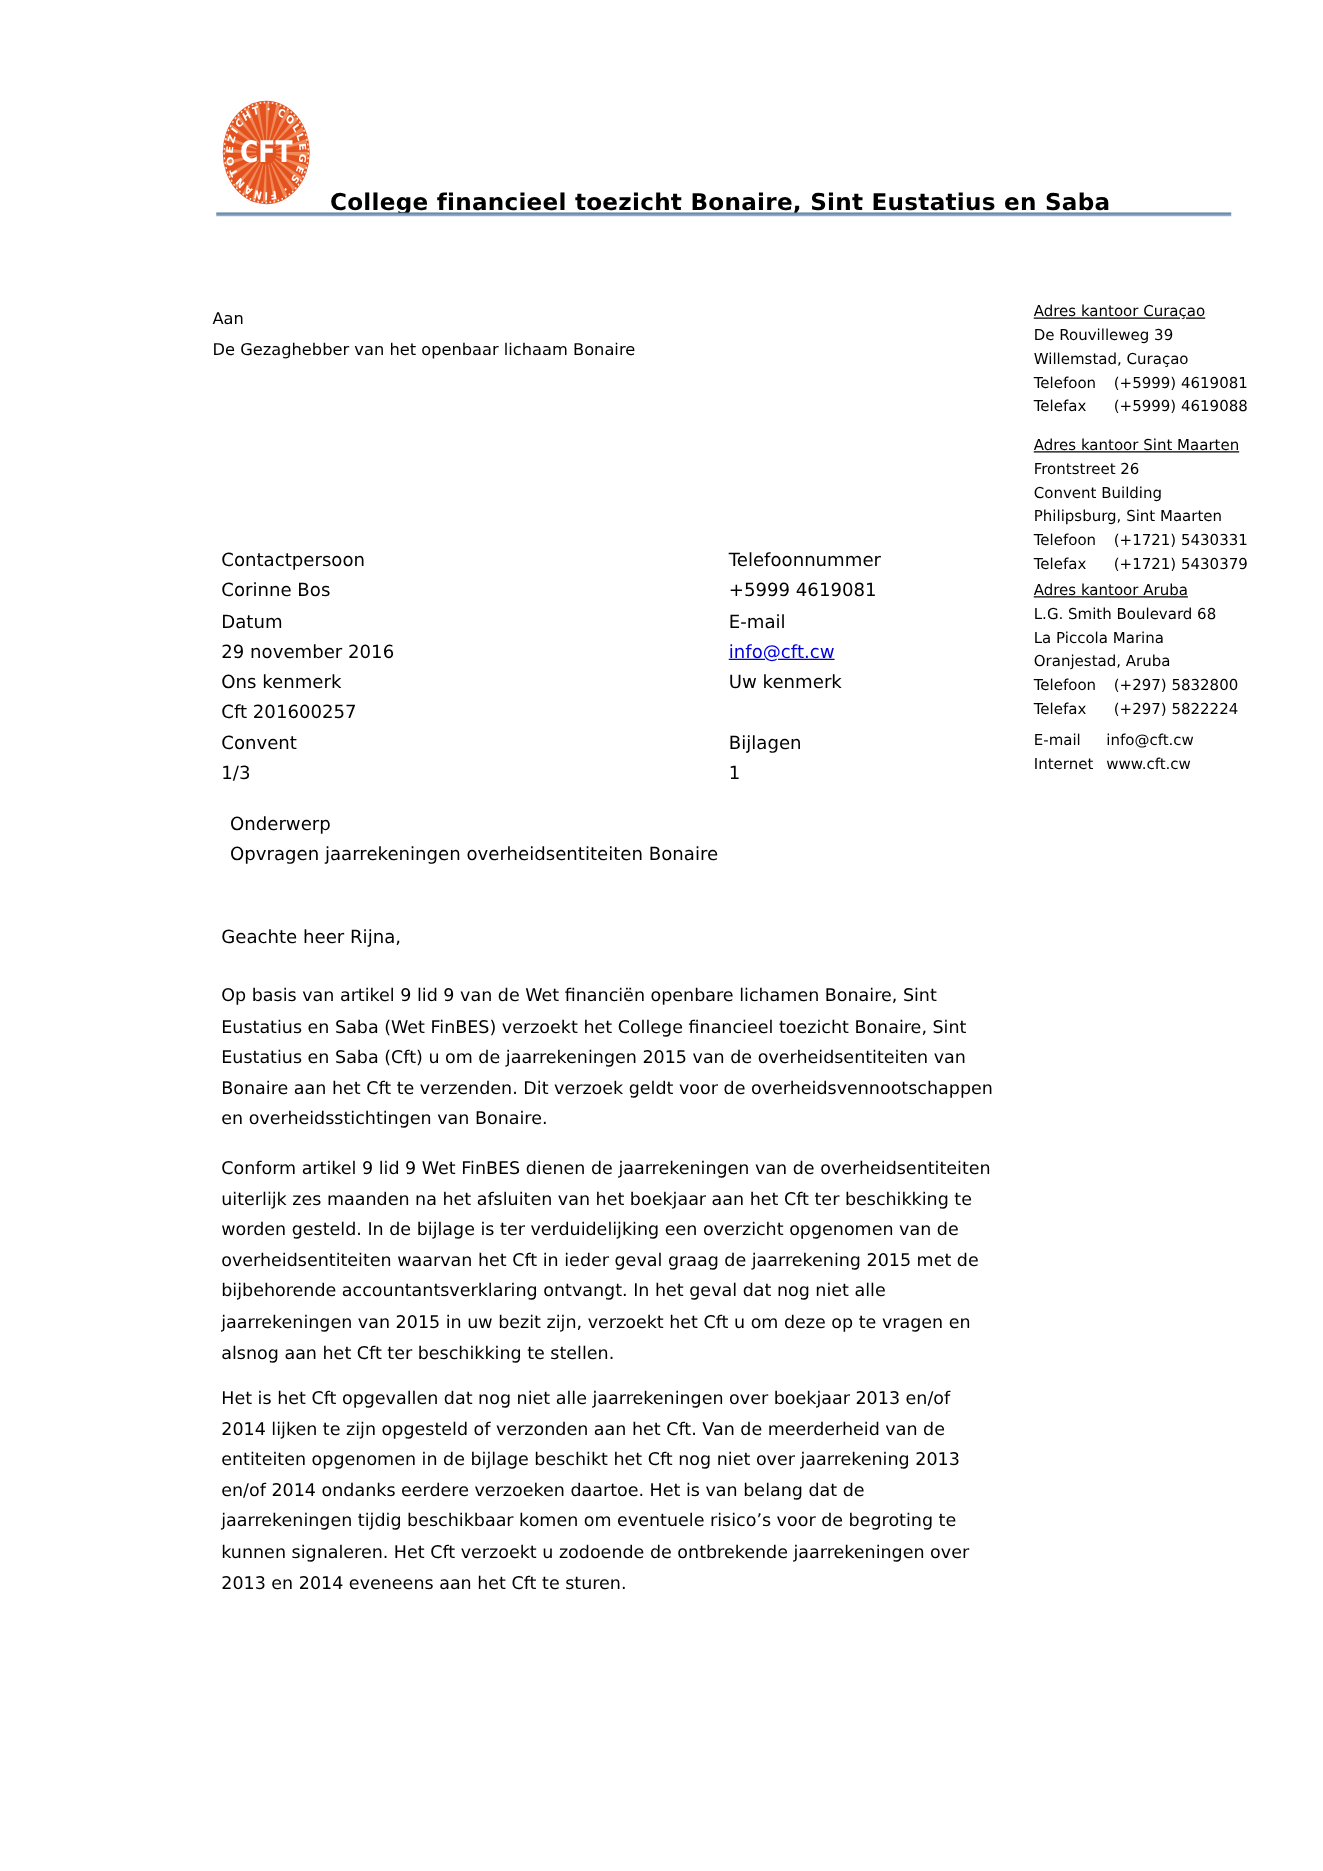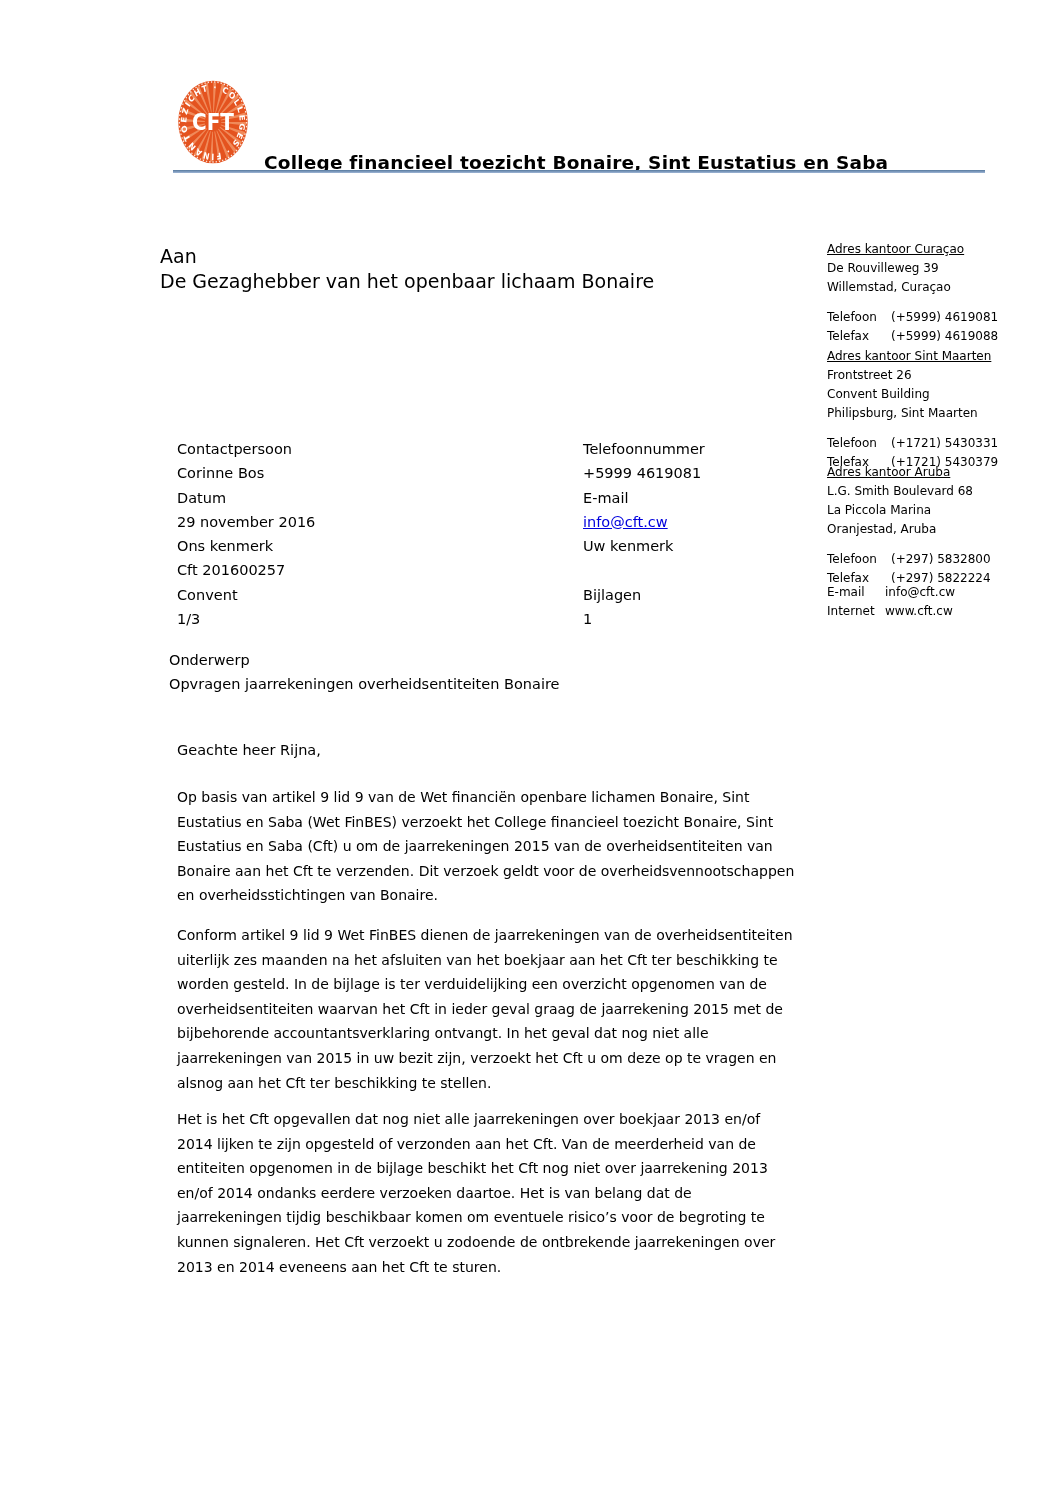--- a/index.html
+++ b/index.html
@@ -7,41 +7,41 @@
         font-family:"DejaVu Sans",sans-serif;color:#000;}
 
   
   .logo{position:absolute;left:176px;top:78px;width:74px;height:88px;}
   .title{position:absolute;left:264px;top:140px;font-size:18.5px;font-weight:bold;
          letter-spacing:.2px;white-space:nowrap;text-align:center;}
   .rule{position:absolute;left:173px;top:170px;width:812px;height:3px;
         background:linear-gradient(180deg,#56799e,#9fb6d6);}
 
   
-  .recipient{position:absolute;left:160px;top:244px;font-size:19px;line-height:24.5px;}
+  .recipient{position:absolute;left:170px;top:244px;font-size:13px;line-height:24.5px;}
 
   
   .meta{position:absolute;left:177px;top:441px;width:660px;font-size:14.5px;}
   .meta .col{position:absolute;top:0;left:0;width:400px;}
   .meta .col.right{left:406px;}
   .meta .cell{height:24.3px;white-space:nowrap;}
   a.link{color:#0000dd;text-decoration:underline;}
 
   
-  .subject{position:absolute;left:169px;top:648px;font-size:14.5px;line-height:24.3px;}
+  .subject{position:absolute;left:184px;top:648px;font-size:14.5px;line-height:24.3px;}
   .salutation{position:absolute;left:177px;top:742px;font-size:14.5px;}
   .para{position:absolute;left:177px;width:812px;font-size:14px;line-height:24.6px;
         white-space:pre-line;}
   #para-0{top:785px;} #para-1{top:923px;} #para-2{top:1107px;}
 
   
   .side{position:absolute;left:827px;width:186px;font-size:12px;line-height:19px;}
   .side h3{margin:0;font-size:12px;font-weight:normal;text-decoration:underline;}
   .side .addr{white-space:pre-line;}
-  .side .phones{margin-top:11px;}
+  .side .phones{margin-top:0;}
   .prow{display:flex;}
   .prow .lbl{flex:none;width:64px;}
   .web .prow .lbl{width:58px;}
   #office-0{top:240px;} #office-1{top:347px;} #office-2{top:463px;} #side-web{top:583px;}
 </style>
 </head>
 <body>
 
 <div class="page">
 

